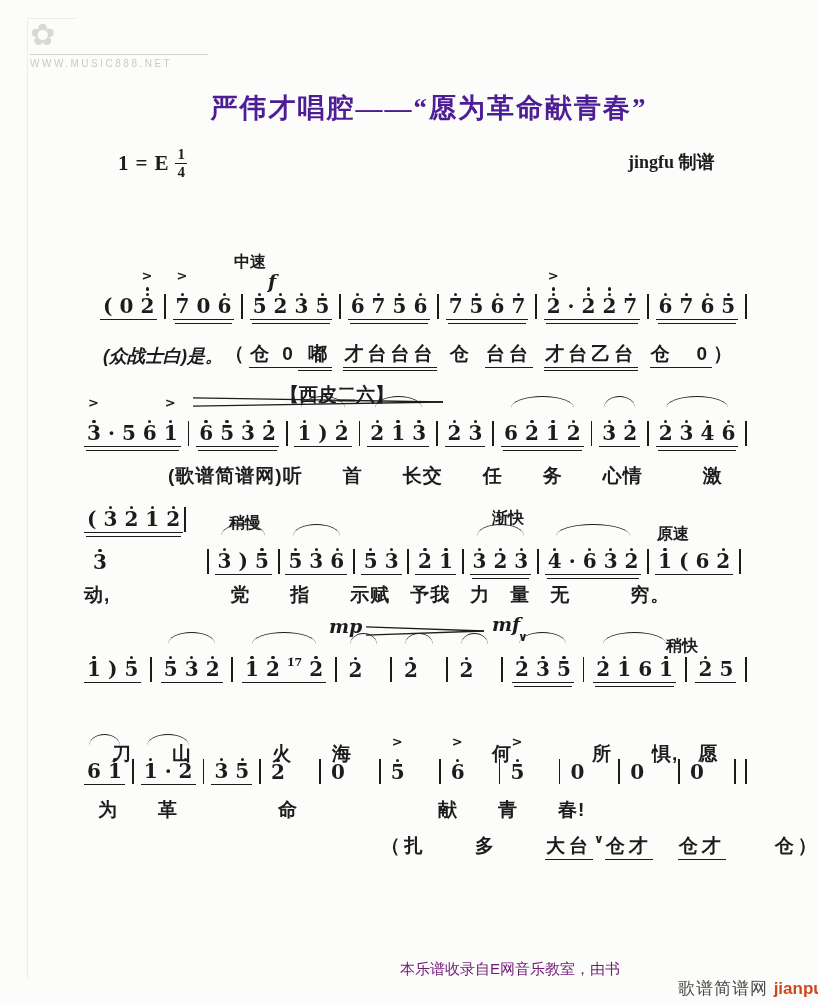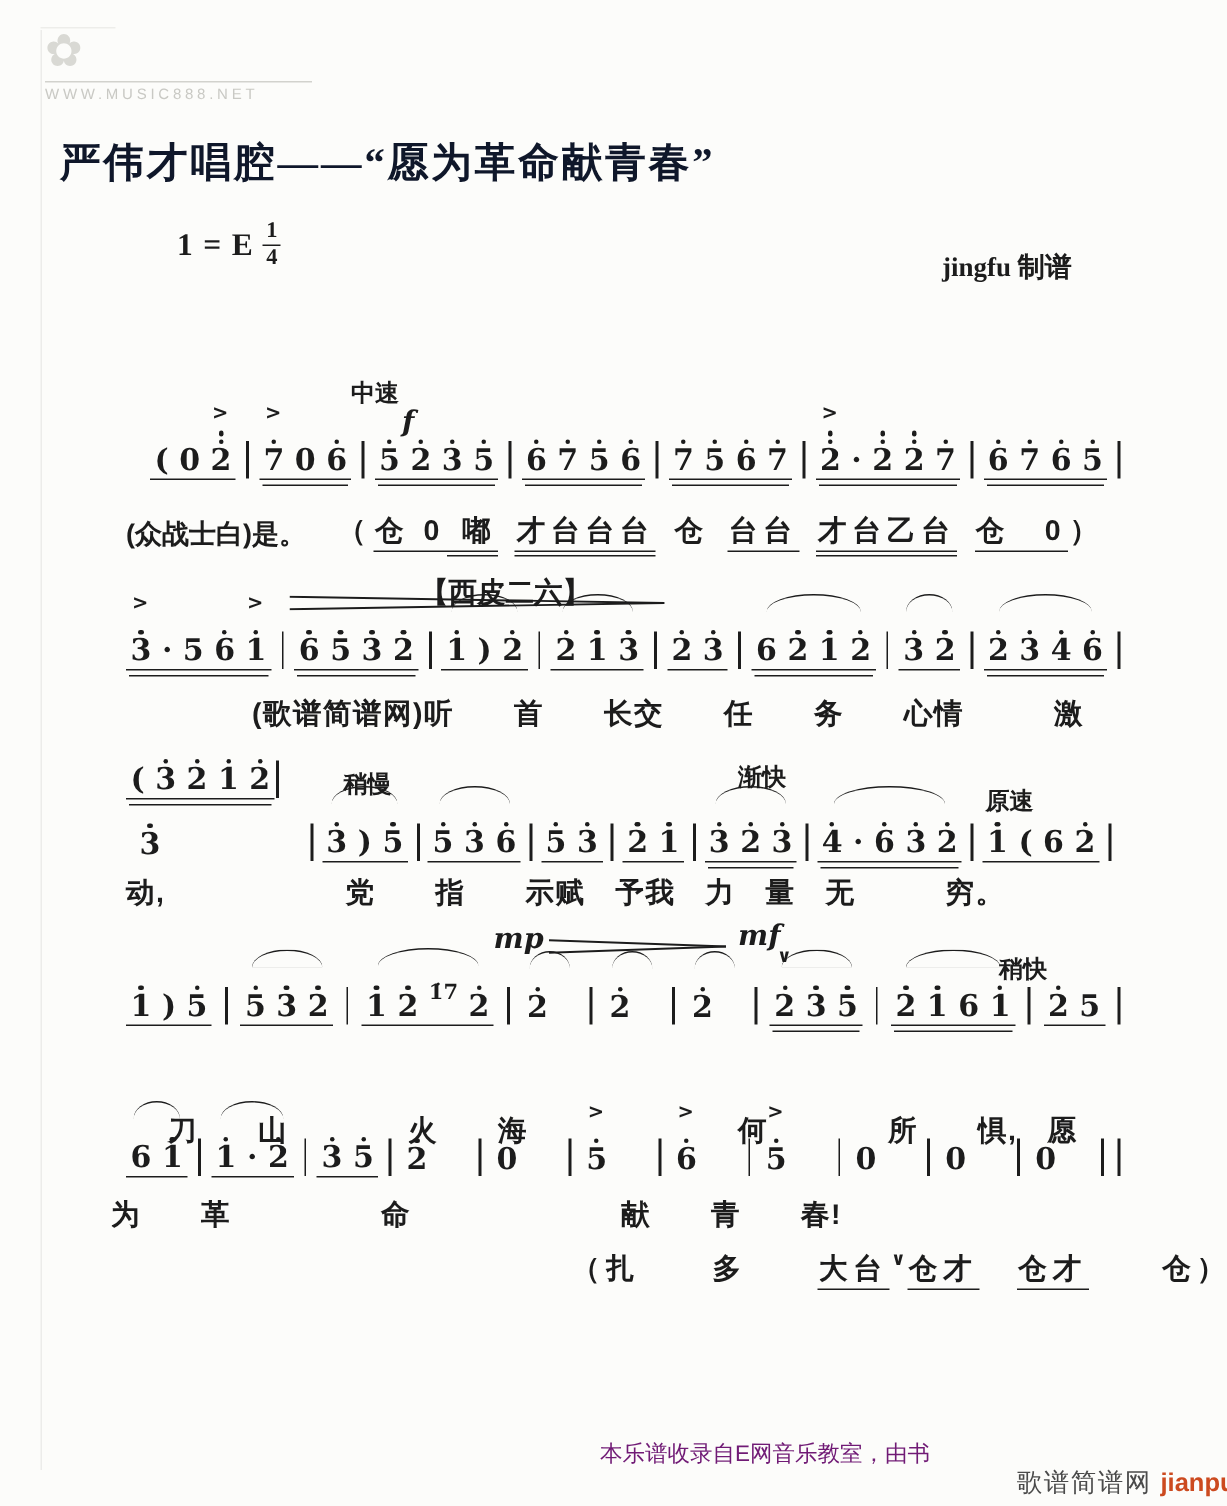--- a/index.html
+++ b/index.html
@@ -11,29 +11,29 @@
 
   
   .logo{position:absolute;left:30px;top:20px;width:200px;color:#c7c7c2;}
   .logo-row{display:flex;align-items:center;gap:6px;}
   .logo-rose{font-size:30px;line-height:1;color:#d9d9d4;}
   .logo-name{font-size:21px;letter-spacing:2px;color:#c9c9c4;}
   .logo-rule{margin-top:4px;border-top:1.5px solid #d2d2cd;width:178px;}
   .logo-url{margin-top:3px;font-size:10px;letter-spacing:2.5px;color:#c9c9c4;}
 
   
-  .title{position:absolute;left:40px;right:0;top:90px;
+  .title{position:absolute;left:40px;right:0;top:90px;text-align:center;
          font-family:"Liberation Serif","DejaVu Serif",serif;font-weight:900;
-         font-size:27px;letter-spacing:2px;color:#0f172a;}
+         font-size:27px;letter-spacing:2px;color:#4c1d95;}
   .keysig{position:absolute;left:118px;top:146px;display:flex;align-items:center;gap:7px;
           font-family:"Liberation Serif","DejaVu Serif",serif;font-weight:bold;font-size:21px;}
   .frac{display:inline-flex;flex-direction:column;align-items:center;font-size:15px;line-height:1.1;font-weight:bold;}
   .frac .num{border-bottom:1.6px solid #1c1c1c;padding:0 2px;}
   .credit{position:absolute;left:628px;top:150px;font-size:18px;font-weight:bold;
-          font-family:"Liberation Serif","DejaVu Serif",serif;margin-top:16px;}
+          font-family:"Liberation Serif","DejaVu Serif",serif;}
   .dialogue{position:absolute;left:93px;top:208px;font-size:18px;letter-spacing:0.5px;font-weight:bold;}
 
   
   .el{position:absolute;white-space:pre;color:#1c1c1c;}
   .tempo{font-size:16px;font-weight:bold;}
   .dyn{font-family:"DejaVu Serif","Liberation Serif",serif;font-style:italic;font-weight:bold;font-size:19px;}
   .breath{font-size:12px;font-weight:bold;}
   .section{font-size:19px;font-weight:900;}
   .speech{font-size:18px;font-weight:bold;}
   .lyrics{font-size:19px;font-weight:bold;letter-spacing:1px;}
@@ -49,21 +49,21 @@
   .mu2::after{content:"";position:absolute;left:2px;right:2px;bottom:-5px;border-bottom:1.7px solid #1c1c1c;}
   .slur::before{content:"";position:absolute;top:-16px;left:12%;right:12%;height:11px;
                 border-top:1.9px solid #1c1c1c;border-radius:50% 50% 0 0/100% 100% 0 0;}
   .note{display:inline-flex;flex-direction:column;align-items:center;position:relative;
         font-family:"DejaVu Serif","Liberation Serif",serif;font-weight:bold;font-size:20px;line-height:1;}
   .dots{display:flex;flex-direction:column;align-items:center;justify-content:flex-end;height:11px;gap:2px;}
   .od{width:3.4px;height:3.4px;border-radius:50%;background:#1c1c1c;display:block;}
   .acc{position:absolute;top:-16px;left:1px;font-size:13px;font-weight:900;
        font-family:"DejaVu Sans",sans-serif;line-height:1;}
   .dg{display:block;}
-  .grace{font-size:14px;transform:translateY(-11px);margin-top:18px;}
+  .grace{font-size:11px;transform:translateY(-11px);margin-top:18px;}
   .bar{width:1.8px;height:25px;background:#1c1c1c;margin:0 1px 1px 1px;}
   .bar + .bar{margin-left:2px;}
 
   
   .perc{font-size:19px;font-weight:bold;letter-spacing:4px;}
   .pseg{position:relative;display:inline-block;padding:0 1px;}
   .pu1{border-bottom:1.7px solid #1c1c1c;}
   .pu2{border-bottom:1.7px solid #1c1c1c;}
   .pu2::after{content:"";position:absolute;left:0;right:0;bottom:-4px;border-bottom:1.7px solid #1c1c1c;}
   .psup{font-size:12px;vertical-align:9px;letter-spacing:0;}
@@ -96,21 +96,21 @@
     </span>
   </div>
 
   <div class="credit">jingfu 制谱</div>
 
 
   <div id="score">
       <div class="el tempo" style="left: 234px; top: 252px;">中速</div>
       <div class="el dyn" style="left: 268px; top: 270px;">f</div>
       <div class="el notesline" style="left: 100px; top: 285px; width: 648px;"><span class="measure mu1"><span class="note"><span class="dots"></span><span class="dg">(</span></span><span class="note"><span class="dots"></span><span class="dg">0</span></span><span class="note"><span class="acc">&gt;</span><span class="dots"><i class="od"></i><i class="od"></i></span><span class="dg">2</span></span></span><span class="bar"></span><span class="measure mu2"><span class="note"><span class="acc">&gt;</span><span class="dots"><i class="od"></i></span><span class="dg">7</span></span><span class="note"><span class="dots"></span><span class="dg">0</span></span><span class="note"><span class="dots"><i class="od"></i></span><span class="dg">6</span></span></span><span class="bar"></span><span class="measure mu2"><span class="note"><span class="dots"><i class="od"></i></span><span class="dg">5</span></span><span class="note"><span class="dots"><i class="od"></i></span><span class="dg">2</span></span><span class="note"><span class="dots"><i class="od"></i></span><span class="dg">3</span></span><span class="note"><span class="dots"><i class="od"></i></span><span class="dg">5</span></span></span><span class="bar"></span><span class="measure mu2"><span class="note"><span class="dots"><i class="od"></i></span><span class="dg">6</span></span><span class="note"><span class="dots"><i class="od"></i></span><span class="dg">7</span></span><span class="note"><span class="dots"><i class="od"></i></span><span class="dg">5</span></span><span class="note"><span class="dots"><i class="od"></i></span><span class="dg">6</span></span></span><span class="bar"></span><span class="measure mu2"><span class="note"><span class="dots"><i class="od"></i></span><span class="dg">7</span></span><span class="note"><span class="dots"><i class="od"></i></span><span class="dg">5</span></span><span class="note"><span class="dots"><i class="od"></i></span><span class="dg">6</span></span><span class="note"><span class="dots"><i class="od"></i></span><span class="dg">7</span></span></span><span class="bar"></span><span class="measure mu2"><span class="note"><span class="acc">&gt;</span><span class="dots"><i class="od"></i><i class="od"></i></span><span class="dg">2</span></span><span class="note"><span class="dots"></span><span class="dg">·</span></span><span class="note"><span class="dots"><i class="od"></i><i class="od"></i></span><span class="dg">2</span></span><span class="note"><span class="dots"><i class="od"></i><i class="od"></i></span><span class="dg">2</span></span><span class="note"><span class="dots"><i class="od"></i></span><span class="dg">7</span></span></span><span class="bar"></span><span class="measure mu2"><span class="note"><span class="dots"><i class="od"></i></span><span class="dg">6</span></span><span class="note"><span class="dots"><i class="od"></i></span><span class="dg">7</span></span><span class="note"><span class="dots"><i class="od"></i></span><span class="dg">6</span></span><span class="note"><span class="dots"><i class="od"></i></span><span class="dg">5</span></span></span><span class="bar"></span></div>
-      <div class="el speech" style="left: 84px; top: 344px;">(众战士白)是。</div>
+      <div class="el speech" style="left: 103px; top: 344px; font-style: italic;">(众战士白)是。</div>
       <div class="el perc" style="left: 224px; top: 341px;"><span class="pseg">（</span><span class="pseg pu1">仓 0</span><span class="pseg pu2"> 嘟</span><span class="pseg"> </span><span class="pseg pu2">才台台台</span><span class="pseg"> </span><span class="pseg">仓</span><span class="pseg"> </span><span class="pseg pu1">台台</span><span class="pseg"> </span><span class="pseg pu2">才台乙台</span><span class="pseg"> </span><span class="pseg pu1">仓　0</span><span class="pseg">）</span></div>
       <div class="el section" style="left: 280px; top: 382px;">【西皮二六】</div>
       <div class="el wedge" style="left: 193px; top: 397px;"><svg width="250" height="10">
           <line x1="0" y1="0.8" x2="250" y2="5" stroke="#1c1c1c" stroke-width="1.3"></line>
           <line x1="0" y1="9.2" x2="250" y2="5" stroke="#1c1c1c" stroke-width="1.3"></line>
         </svg></div>
       <div class="el notesline" style="left: 84px; top: 412px; width: 664px;"><span class="measure mu2"><span class="note"><span class="acc">&gt;</span><span class="dots"><i class="od"></i></span><span class="dg">3</span></span><span class="note"><span class="dots"></span><span class="dg">·</span></span><span class="note"><span class="dots"></span><span class="dg">5</span></span><span class="note"><span class="dots"><i class="od"></i></span><span class="dg">6</span></span><span class="note"><span class="acc">&gt;</span><span class="dots"><i class="od"></i></span><span class="dg">1</span></span></span><span class="bar"></span><span class="measure mu2"><span class="note"><span class="dots"><i class="od"></i></span><span class="dg">6</span></span><span class="note"><span class="dots"><i class="od"></i></span><span class="dg">5</span></span><span class="note"><span class="dots"><i class="od"></i></span><span class="dg">3</span></span><span class="note"><span class="dots"><i class="od"></i></span><span class="dg">2</span></span></span><span class="bar"></span><span class="measure mu1 slur"><span class="note"><span class="dots"><i class="od"></i></span><span class="dg">1</span></span><span class="note"><span class="dots"></span><span class="dg">)</span></span><span class="note"><span class="dots"><i class="od"></i></span><span class="dg">2</span></span></span><span class="bar"></span><span class="measure mu1 slur"><span class="note"><span class="dots"><i class="od"></i></span><span class="dg">2</span></span><span class="note"><span class="dots"><i class="od"></i></span><span class="dg">1</span></span><span class="note"><span class="dots"><i class="od"></i></span><span class="dg">3</span></span></span><span class="bar"></span><span class="measure mu1"><span class="note"><span class="dots"><i class="od"></i></span><span class="dg">2</span></span><span class="note"><span class="dots"><i class="od"></i></span><span class="dg">3</span></span></span><span class="bar"></span><span class="measure mu2 slur"><span class="note"><span class="dots"></span><span class="dg">6</span></span><span class="note"><span class="dots"><i class="od"></i></span><span class="dg">2</span></span><span class="note"><span class="dots"><i class="od"></i></span><span class="dg">1</span></span><span class="note"><span class="dots"><i class="od"></i></span><span class="dg">2</span></span></span><span class="bar"></span><span class="measure mu1 slur"><span class="note"><span class="dots"><i class="od"></i></span><span class="dg">3</span></span><span class="note"><span class="dots"><i class="od"></i></span><span class="dg">2</span></span></span><span class="bar"></span><span class="measure mu2 slur"><span class="note"><span class="dots"><i class="od"></i></span><span class="dg">2</span></span><span class="note"><span class="dots"><i class="od"></i></span><span class="dg">3</span></span><span class="note"><span class="dots"><i class="od"></i></span><span class="dg">4</span></span><span class="note"><span class="dots"><i class="od"></i></span><span class="dg">6</span></span></span><span class="bar"></span></div>
       <div class="el lyrics" style="left: 168px; top: 463px;">(歌谱简谱网)听　　首　　长交　　任　　务　　心情　　　激</div>
       <div class="el notesline" style="left: 84px; top: 498px;"><span class="measure mu2"><span class="note"><span class="dots"></span><span class="dg">(</span></span><span class="note"><span class="dots"><i class="od"></i></span><span class="dg">3</span></span><span class="note"><span class="dots"><i class="od"></i></span><span class="dg">2</span></span><span class="note"><span class="dots"><i class="od"></i></span><span class="dg">1</span></span><span class="note"><span class="dots"><i class="od"></i></span><span class="dg">2</span></span></span><span class="bar"></span></div>
       <div class="el tempo" style="left: 229px; top: 513px;">稍慢</div>
@@ -122,21 +122,21 @@
       <div class="el wedge" style="left: 366px; top: 626px;"><svg width="118" height="10">
           <line x1="0" y1="0.8" x2="118" y2="5" stroke="#1c1c1c" stroke-width="1.3"></line>
           <line x1="0" y1="9.2" x2="118" y2="5" stroke="#1c1c1c" stroke-width="1.3"></line>
         </svg></div>
       <div class="el dyn" style="left: 492px; top: 613px;">mf</div>
       <div class="el breath" style="left: 518px; top: 630px;">∨</div>
       <div class="el tempo" style="left: 666px; top: 636px;">稍快</div>
       <div class="el notesline" style="left: 84px; top: 648px; width: 664px;"><span class="measure mu1"><span class="note"><span class="dots"><i class="od"></i></span><span class="dg">1</span></span><span class="note"><span class="dots"></span><span class="dg">)</span></span><span class="note"><span class="dots"><i class="od"></i></span><span class="dg">5</span></span></span><span class="bar"></span><span class="measure mu1 slur"><span class="note"><span class="dots"><i class="od"></i></span><span class="dg">5</span></span><span class="note"><span class="dots"><i class="od"></i></span><span class="dg">3</span></span><span class="note"><span class="dots"><i class="od"></i></span><span class="dg">2</span></span></span><span class="bar"></span><span class="measure mu1 slur"><span class="note"><span class="dots"><i class="od"></i></span><span class="dg">1</span></span><span class="note"><span class="dots"><i class="od"></i></span><span class="dg">2</span></span><span class="note grace">1̇7</span><span class="note"><span class="dots"><i class="od"></i></span><span class="dg">2</span></span></span><span class="bar"></span><span class="measure slur" style="min-width: 30px;"><span class="note"><span class="dots"><i class="od"></i></span><span class="dg">2</span></span></span><span class="bar"></span><span class="measure slur" style="min-width: 30px;"><span class="note"><span class="dots"><i class="od"></i></span><span class="dg">2</span></span></span><span class="bar"></span><span class="measure slur" style="min-width: 30px;"><span class="note"><span class="dots"><i class="od"></i></span><span class="dg">2</span></span></span><span class="bar"></span><span class="measure mu2 slur"><span class="note"><span class="dots"><i class="od"></i></span><span class="dg">2</span></span><span class="note"><span class="dots"><i class="od"></i></span><span class="dg">3</span></span><span class="note"><span class="dots"><i class="od"></i></span><span class="dg">5</span></span></span><span class="bar"></span><span class="measure mu2 slur"><span class="note"><span class="dots"><i class="od"></i></span><span class="dg">2</span></span><span class="note"><span class="dots"><i class="od"></i></span><span class="dg">1</span></span><span class="note"><span class="dots"></span><span class="dg">6</span></span><span class="note"><span class="dots"><i class="od"></i></span><span class="dg">1</span></span></span><span class="bar"></span><span class="measure mu1"><span class="note"><span class="dots"><i class="od"></i></span><span class="dg">2</span></span><span class="note"><span class="dots"></span><span class="dg">5</span></span></span><span class="bar"></span></div>
       <div class="el lyrics" style="left: 112px; top: 697px; margin-top: 44px;">刀　　山　　　　火　　海　　　　　　　何　　　　所　　惧,　愿</div>
       <div class="el notesline" style="left: 84px; top: 750px; width: 664px;"><span class="measure mu1 slur"><span class="note"><span class="dots"></span><span class="dg">6</span></span><span class="note"><span class="dots"><i class="od"></i></span><span class="dg">1</span></span></span><span class="bar"></span><span class="measure mu1 slur"><span class="note"><span class="dots"><i class="od"></i></span><span class="dg">1</span></span><span class="note"><span class="dots"></span><span class="dg">·</span></span><span class="note"><span class="dots"><i class="od"></i></span><span class="dg">2</span></span></span><span class="bar"></span><span class="measure mu1"><span class="note"><span class="dots"><i class="od"></i></span><span class="dg">3</span></span><span class="note"><span class="dots"><i class="od"></i></span><span class="dg">5</span></span></span><span class="bar"></span><span class="measure" style="min-width: 38px;"><span class="note"><span class="dots"><i class="od"></i></span><span class="dg">2</span></span></span><span class="bar"></span><span class="measure" style="min-width: 38px;"><span class="note"><span class="dots"></span><span class="dg">0</span></span></span><span class="bar"></span><span class="measure" style="min-width: 38px;"><span class="note"><span class="acc">&gt;</span><span class="dots"><i class="od"></i></span><span class="dg">5</span></span></span><span class="bar"></span><span class="measure" style="min-width: 38px;"><span class="note"><span class="acc">&gt;</span><span class="dots"><i class="od"></i></span><span class="dg">6</span></span></span><span class="bar"></span><span class="measure" style="min-width: 38px;"><span class="note"><span class="acc">&gt;</span><span class="dots"><i class="od"></i></span><span class="dg">5</span></span></span><span class="bar"></span><span class="measure" style="min-width: 38px;"><span class="note"><span class="dots"></span><span class="dg">0</span></span></span><span class="bar"></span><span class="measure" style="min-width: 38px;"><span class="note"><span class="dots"></span><span class="dg">0</span></span></span><span class="bar"></span><span class="measure" style="min-width: 34px;"><span class="note"><span class="dots"></span><span class="dg">0</span></span></span><span class="bar"></span><span class="bar"></span></div>
-      <div class="el lyrics" style="left: 74px; top: 797px;">为　　革　　　　　命　　　　　　　献　　青　　春!</div>
+      <div class="el lyrics" style="left: 98px; top: 797px;">为　　革　　　　　命　　　　　　　献　　青　　春!</div>
       <div class="el perc" style="left: 380px; top: 832px;"><span class="pseg">（扎</span><span class="pseg">　　多　　</span><span class="pseg pu1">大台</span><span class="pseg psup">∨</span><span class="pseg pu1">仓才</span><span class="pseg">　</span><span class="pseg pu1">仓才</span><span class="pseg">　　</span><span class="pseg">仓）</span></div>
     </div>
 
   <div class="el footer-center" style="left:400px;top:960px;">本乐谱收录自E网音乐教室，由书</div>
   <div class="el footer-site" style="left:655px;top:957px;">
     <span>歌谱简谱网 </span><b>jianpu.cn</b>
   </div>
 </div>
 
 </body></html>

